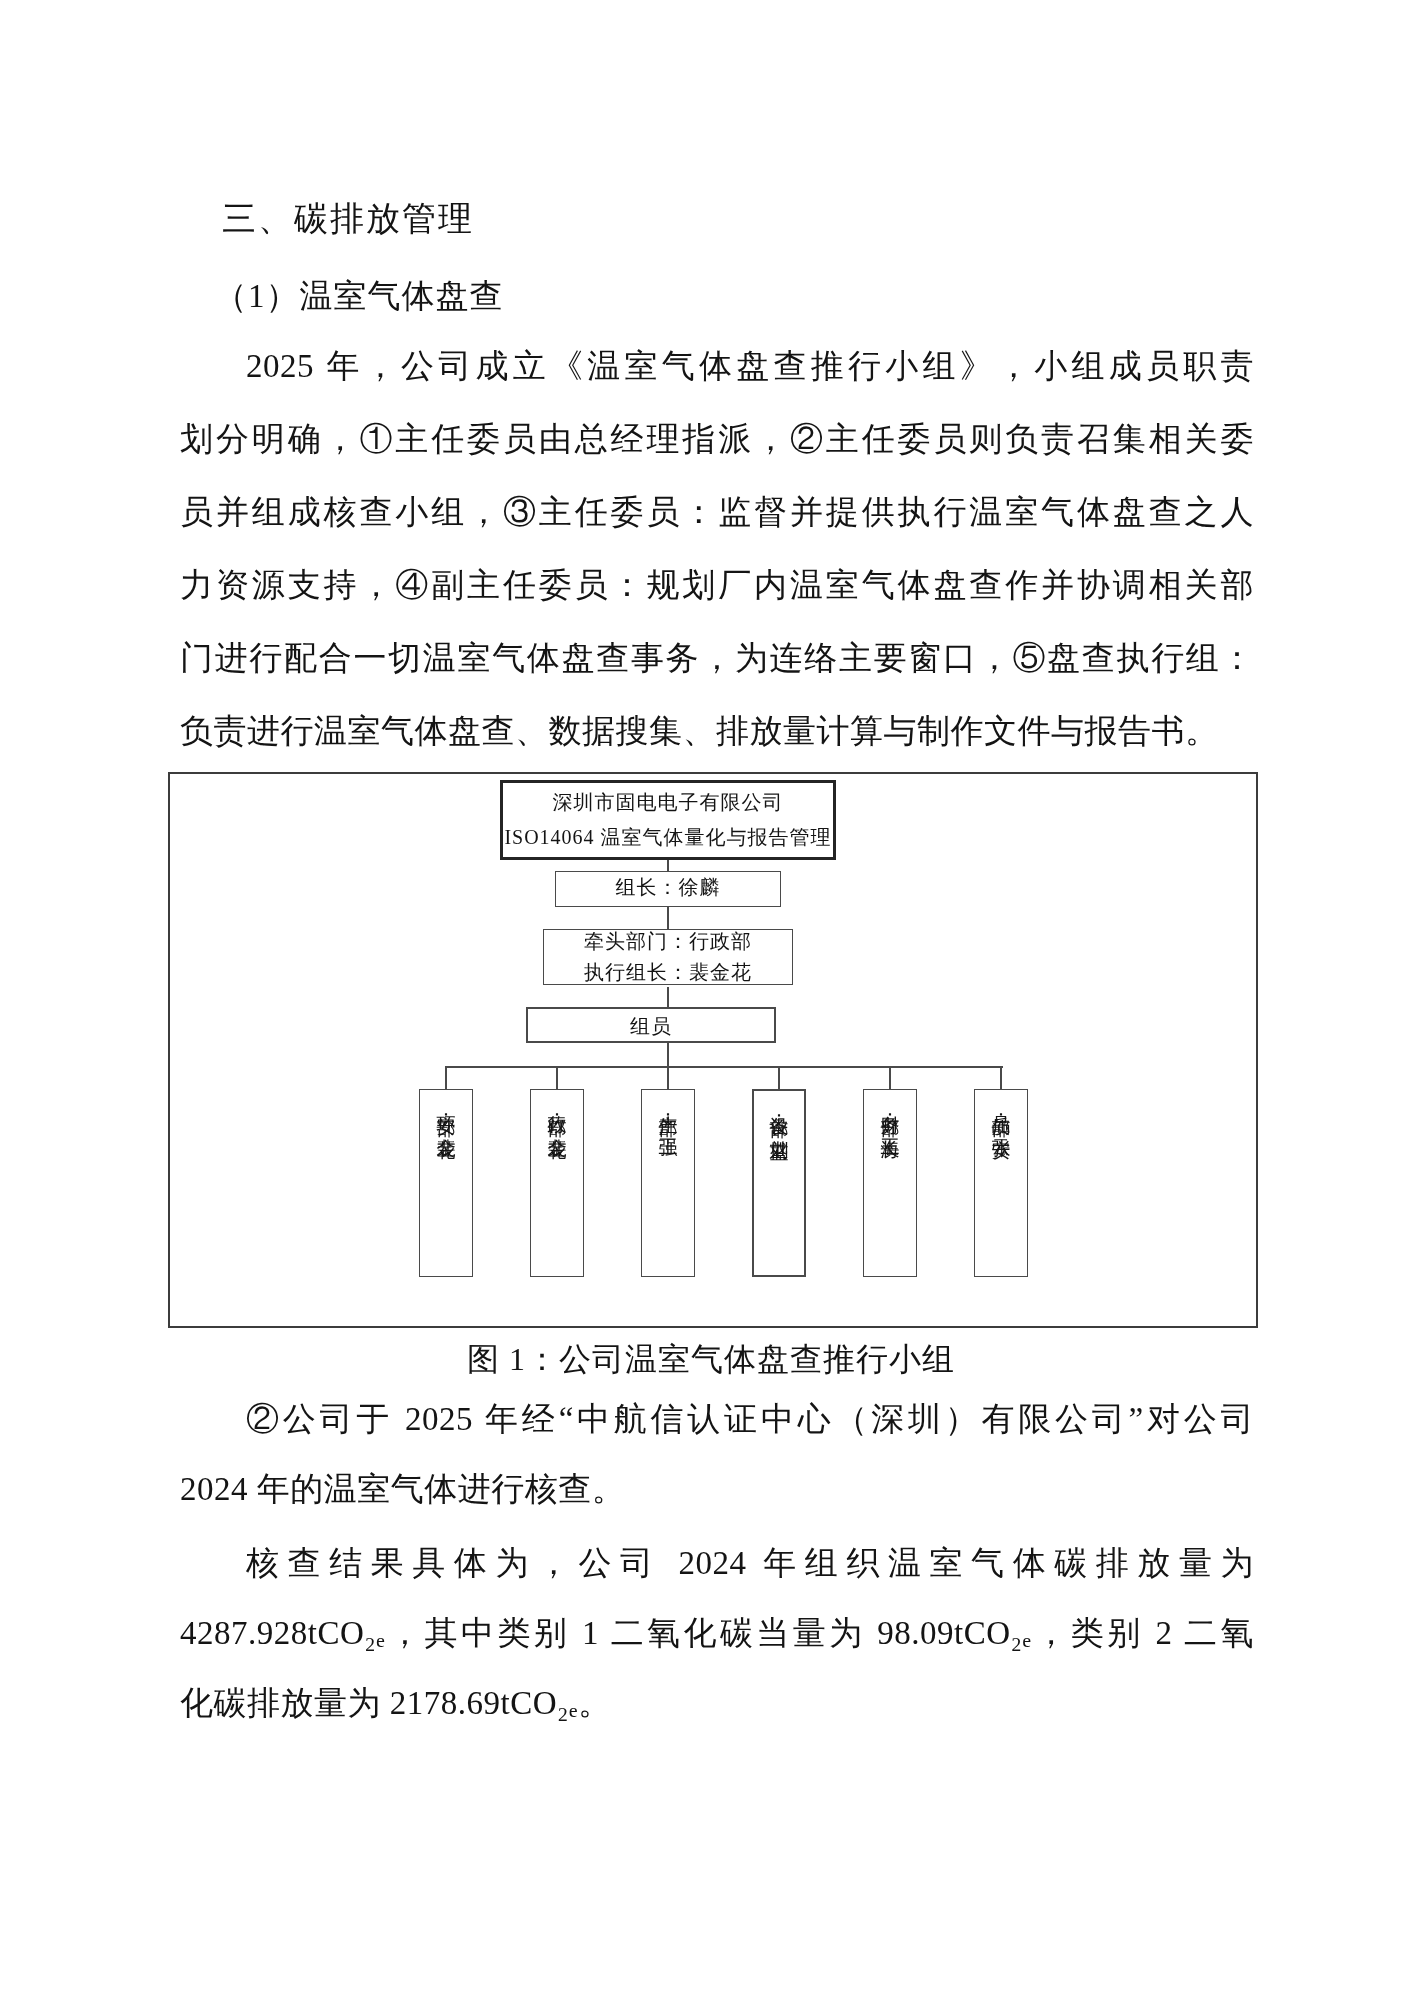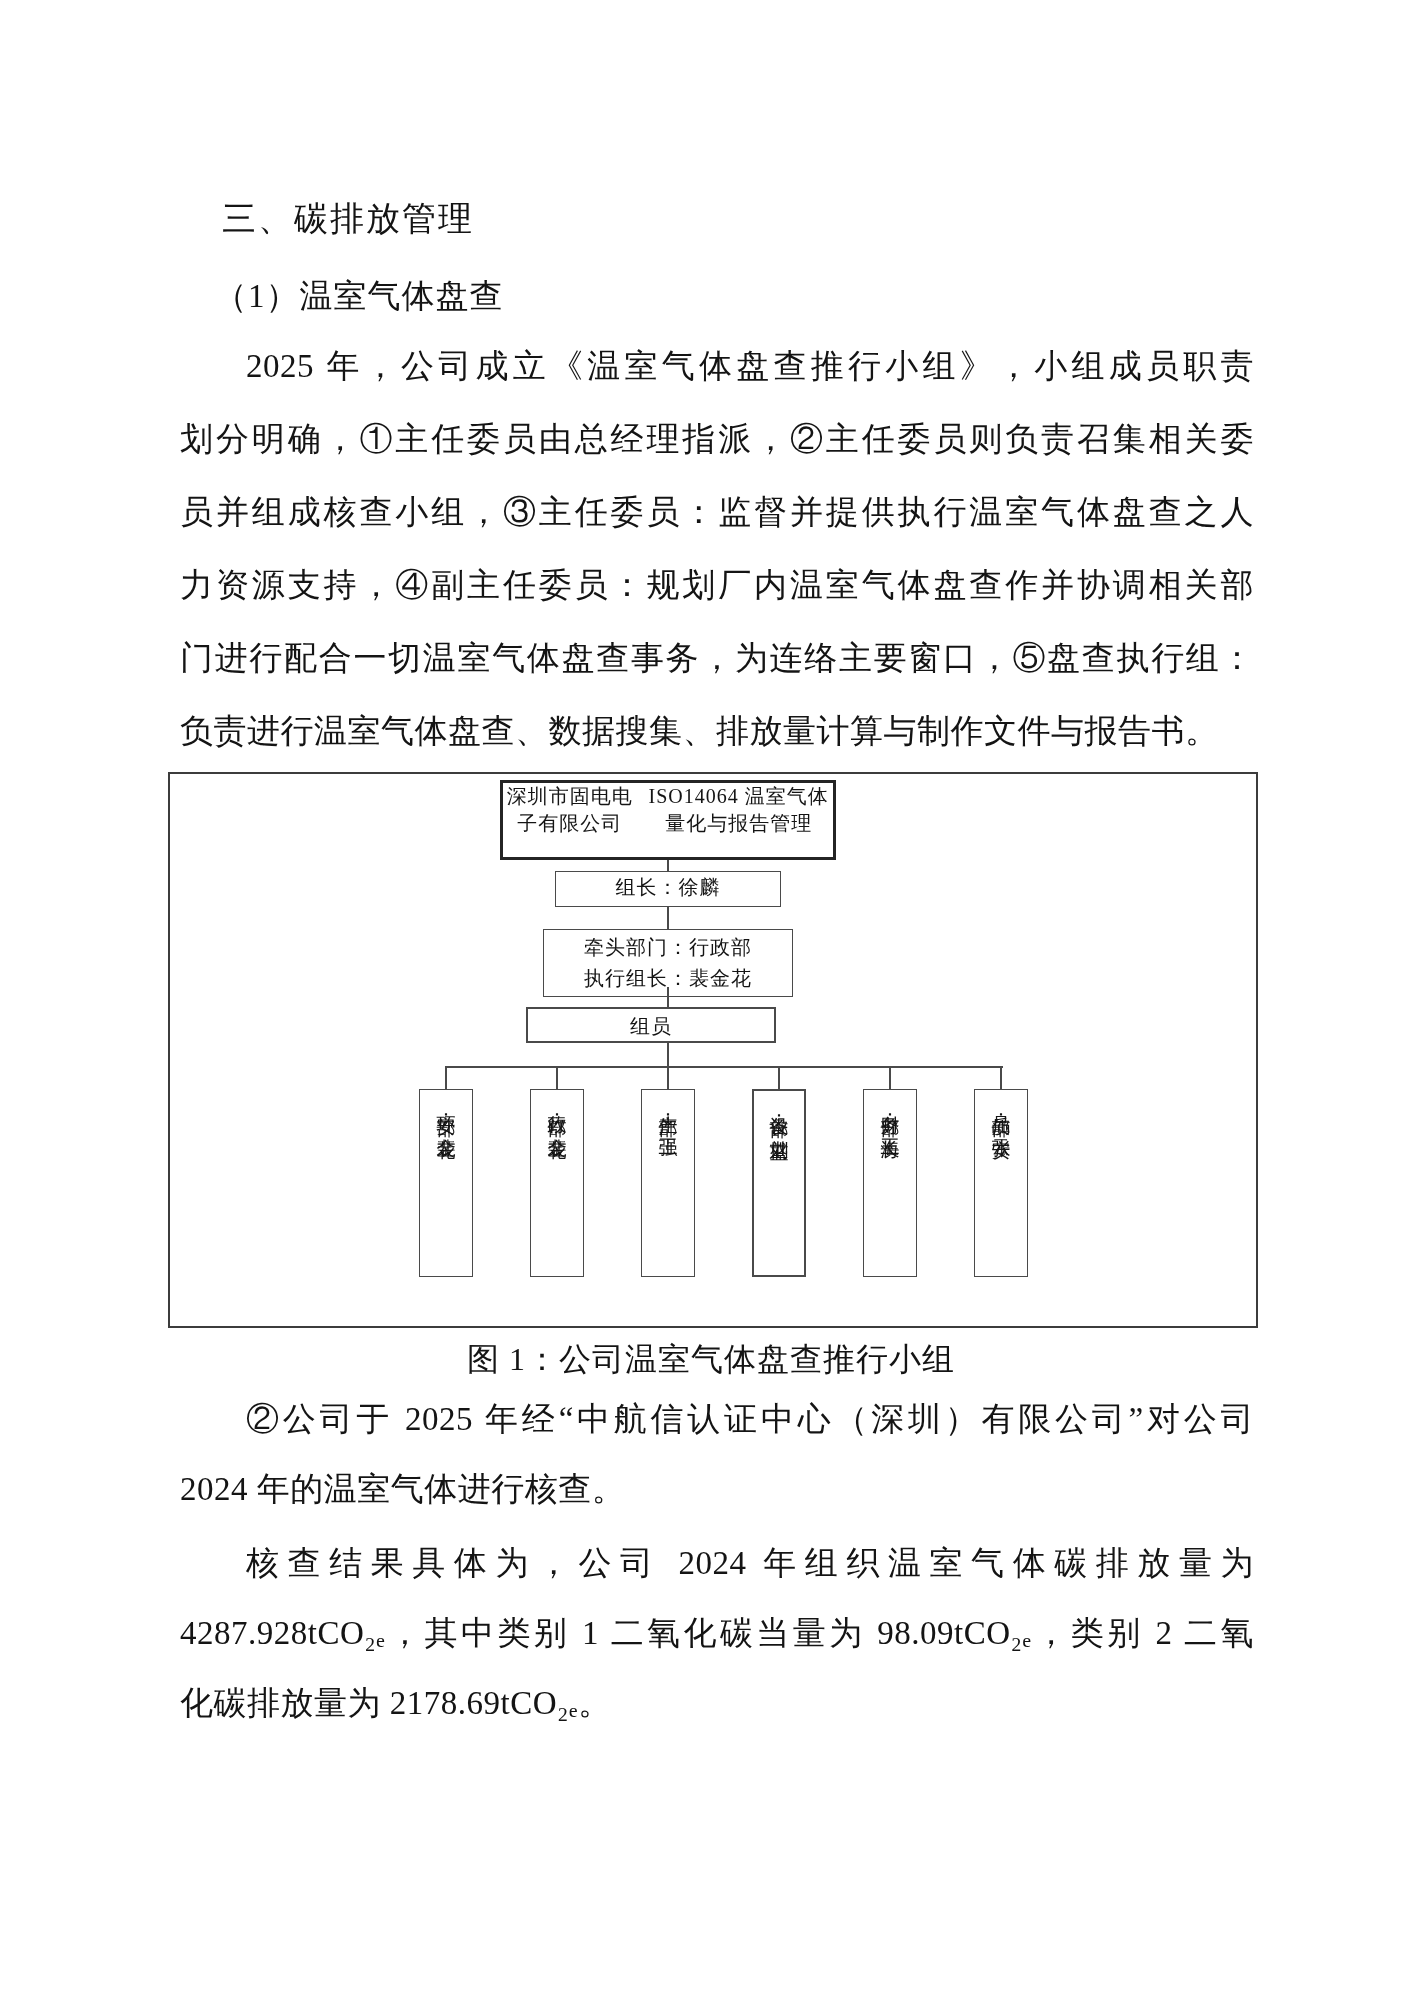--- a/index.html
+++ b/index.html
@@ -47,25 +47,25 @@
   }
   .fig-box {
     position: absolute; background: #fff;
     border: 1px solid #4a4a4a;
     font-size: 20px; letter-spacing: 1px; text-align: center;
     box-sizing: border-box;
   }
   #root-box {
     left: 330px; top: 6px; width: 336px; height: 80px;
     border: 3px solid #242424;
-    display: flex; flex-direction: row; justify-content: center; gap: 8px;
+    display: flex; flex-direction: column; justify-content: center; gap: 8px;
   }
   #leader-box  { left: 385px; top: 97px;  width: 226px; height: 36px; line-height: 34px; font-family: Liberation Mono, monospace; }
   #leaddept-box{
-    left: 373px; top: 155px; width: 250px; height: 68px;
+    left: 373px; top: 155px; width: 250px; height: 56px;
     display: flex; flex-direction: column; justify-content: center; gap: 4px;
   }
   #members-box { left: 356px; top: 233px; width: 250px; height: 36px; line-height: 34px; border-width: 2px; }
 
   .vline { position: absolute; left: 497px; width: 2px; background: #4a4a4a; }
   #v1 { top: 86px;  height: 11px; }
   #v2 { top: 133px; height: 22px; }
   #v3 { top: 213px; height: 20px; }
   #v4 { top: 269px; height: 24px; }
   #hline { position: absolute; left: 276px; top: 292px; width: 557px; height: 2px; background: #4a4a4a; }

